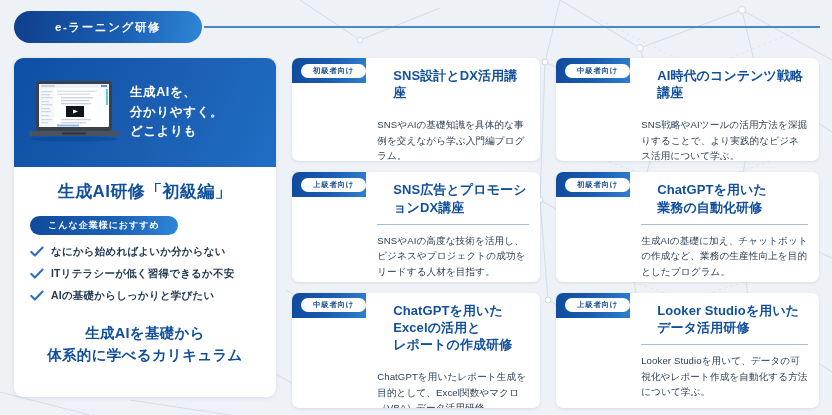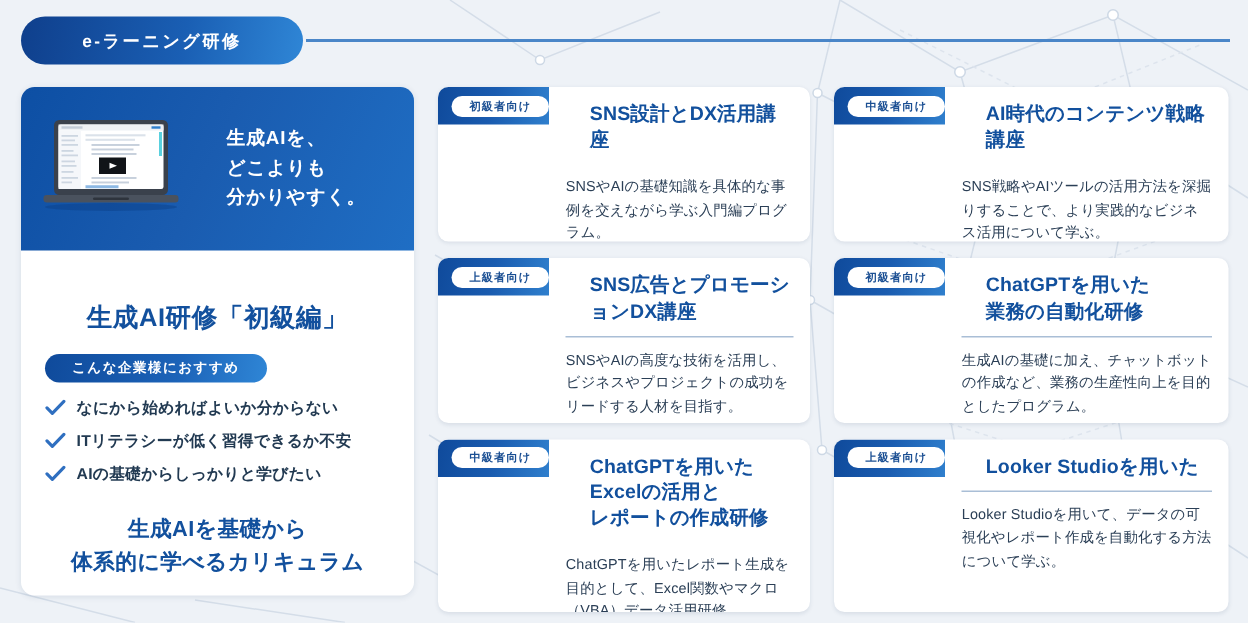--- a/index.html
+++ b/index.html
@@ -94,29 +94,27 @@
     padding: 0 14px 0 12px;
     gap: 8px;
   }
   .laptop-wrap { flex: 0 0 96px; }
   .hero-catch {
     color: #ffffff;
     font-size: 12.5px;
     font-weight: 700;
     line-height: 1.55;
     letter-spacing: .6px;
-    margin-left: 21px;
   }
   .hero-body {
     flex: 1;
     padding: 13px 14px 0 14px;
     display: flex;
     flex-direction: column;
     align-items: center;
-    margin-top: 20px;
   }
   .hero-title {
     color: #12509d;
     font-size: 17px;
     font-weight: 700;
     letter-spacing: .4px;
     text-align: center;
     margin-bottom: 13px;
   }
   .rec-pill {
@@ -311,22 +309,22 @@
             </g>
             <rect x="31" y="46.5" width="22" height="2" fill="#2f7fcd" opacity=".55"></rect>
             <rect x="80" y="11" width="2" height="16" fill="#2fc4d6" opacity=".8"></rect>
             <rect x="3" y="53" width="90" height="5" rx="2.2" fill="#4a525e"></rect>
             <rect x="36" y="54.6" width="24" height="1.8" rx=".9" fill="#2e343d"></rect>
             <ellipse cx="48" cy="61" rx="44" ry="2.6" fill="#0a3f86" opacity=".45"></ellipse>
           </svg>
         </div>
         <div class="hero-catch">
           <div>生成AIを、</div>
+          <div>分かりやすく。</div>
           <div>どこよりも</div>
-          <div>分かりやすく。</div>
         </div>
       </div>
 
       <div class="hero-body">
         <div class="hero-title">生成AI研修「初級編」</div>
 
         <div class="rec-pill">こんな企業様におすすめ</div>
 
         <ul class="check-list">
           <li class="check-item">
@@ -431,20 +429,21 @@
       </div>
     </div>
 
     <div class="course-card taller">
       <div class="course-head">
         <span class="level-badge">上級者向け</span>
       </div>
       <div class="course-body">
         <div class="course-title">
           <div>Looker Studioを用いた</div>
+          <div>データ活用研修</div>
         </div>
         <div class="course-rule"></div>
         <div class="course-desc">Looker Studioを用いて、データの可視化やレポート作成を自動化する方法について学ぶ。</div>
       </div>
     </div>
 
   </div>
 
 </div>
 

